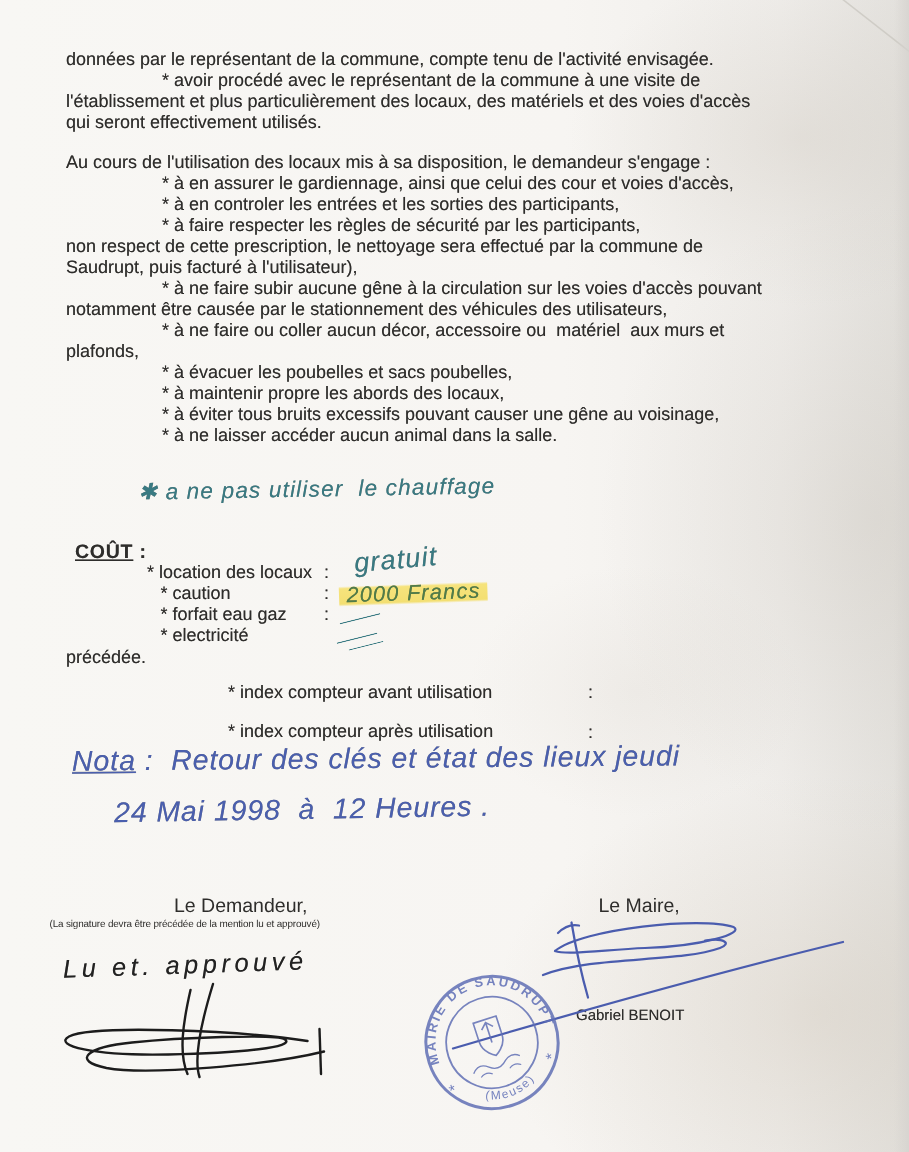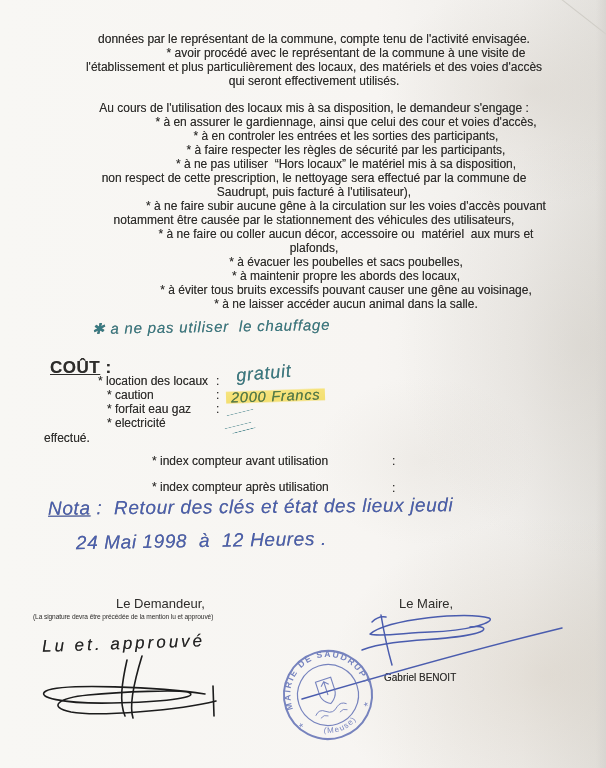--- a/index.html
+++ b/index.html
@@ -4,32 +4,32 @@
 <style>
   html,body{margin:0;padding:0;background:#e9e7e3;}
   .page{
     position:relative;width:606px;height:768px;overflow:hidden;
     background:
       radial-gradient(220px 160px at 88% 12%, rgba(196,188,176,.28), transparent 70%),
       radial-gradient(260px 300px at 96% 45%, rgba(190,183,172,.25), transparent 70%),
       radial-gradient(300px 220px at 90% 88%, rgba(198,186,168,.30), transparent 72%),
       radial-gradient(160px 120px at 70% 60%, rgba(205,198,188,.18), transparent 70%),
       linear-gradient(90deg, #f8f7f4 0%, #f7f5f2 62%, #efedea 86%, #e3e1dd 100%);
-    font-family:"Liberation Sans", sans-serif;color:#2e2d2b;text-align:center;
+    font-family:"Liberation Sans", sans-serif;color:#2e2d2b;
   }
   .crease{position:absolute;left:548px;top:18px;width:76px;border-top:1.2px solid #c6c3bc;
     transform:rotate(38deg);opacity:.7;}
   .edge{position:absolute;right:0;top:0;width:10px;height:768px;
     background:linear-gradient(90deg,transparent,#d6d3cf);opacity:.8;}
   .t{position:absolute;font-size:12px;line-height:14px;white-space:pre;
     text-shadow:0 0 .4px rgba(40,38,36,.55);}
   .blk{position:absolute;left:44px;width:540px;}
   .ln{font-size:12px;line-height:14px;white-space:pre;text-shadow:0 0 .4px rgba(40,38,36,.55);}
   .ind{margin-left:64px;}
-  .cout-h{font-size:17px;font-weight:bold;letter-spacing:.5px;}
+  .cout-h{font-size:13px;font-weight:bold;letter-spacing:.5px;}
   .cout-h .u{text-decoration:underline;}
   .hw{font-style:italic;letter-spacing:.8px;}
   .hw-teal{color:#397a82;}
   .hw-green{color:#4f7d49;}
   .hw-blue{color:#4a5fae;}
   .hw-black{color:#222;}
   .nota-size{font-size:19px;letter-spacing:.6px;}
   .nota-u{text-decoration:underline;}
   .dash{position:absolute;width:28px;border-top:1.6px solid #397a82;transform:rotate(-14deg);
     border-radius:2px;}
@@ -51,21 +51,20 @@
     <div class="ln ind">* avoir procédé avec le représentant de la commune à une visite de</div>
     <div class="ln">l'établissement et plus particulièrement des locaux, des matériels et des voies d'accès</div>
     <div class="ln">qui seront effectivement utilisés.</div>
   </div>
 
   <div class="blk" style="top:101px">
     <div class="ln">Au cours de l'utilisation des locaux mis à sa disposition, le demandeur s'engage :</div>
     <div class="ln ind">* à en assurer le gardiennage, ainsi que celui des cour et voies d'accès,</div>
     <div class="ln ind">* à en controler les entrées et les sorties des participants,</div>
     <div class="ln ind">* à faire respecter les règles de sécurité par les participants,</div>
-    <div class="ln ind">* à ne pas utiliser  “Hors locaux” le matériel mis à sa disposition,</div>
     <div class="ln">non respect de cette prescription, le nettoyage sera effectué par la commune de</div>
     <div class="ln">Saudrupt, puis facturé à l'utilisateur),</div>
     <div class="ln ind">* à ne faire subir aucune gêne à la circulation sur les voies d'accès pouvant</div>
     <div class="ln">notamment être causée par le stationnement des véhicules des utilisateurs,</div>
     <div class="ln ind">* à ne faire ou coller aucun décor, accessoire ou  matériel  aux murs et</div>
     <div class="ln">plafonds,</div>
     <div class="ln ind">* à évacuer les poubelles et sacs poubelles,</div>
     <div class="ln ind">* à maintenir propre les abords des locaux,</div>
     <div class="ln ind">* à éviter tous bruits excessifs pouvant causer une gêne au voisinage,</div>
     <div class="ln ind">* à ne laisser accéder aucun animal dans la salle.</div>
@@ -83,21 +82,21 @@
   <div class="t" style="left:216px;top:388px">:</div>
   <div class="t hw hw-green" style="left:226px;top:389px;font-size:14.5px;transform:rotate(-2deg)"><span class="hl">2000 Francs</span></div>
 
   <div class="t" style="left:107px;top:402px">* forfait eau gaz</div>
   <div class="t" style="left:216px;top:402px">:</div>
   <div class="dash" style="left:226px;top:412px"></div>
 
   <div class="t" style="left:107px;top:416px">* electricité</div>
   <div class="dash" style="left:224px;top:425px"></div>
   <div class="dash" style="left:232px;top:430px;width:24px"></div>
-  <div class="t" style="left:44px;top:431px">effectué.</div>
+  <div class="t" style="left:44px;top:431px">précédée.</div>
 
   <div class="t" style="left:152px;top:454px">* index compteur avant utilisation</div>
   <div class="t" style="left:392px;top:454px">:</div>
   <div class="t" style="left:152px;top:480px">* index compteur après utilisation</div>
   <div class="t" style="left:392px;top:481px">:</div>
 
   <div class="t hw hw-blue nota-size" style="left:48px;top:500px;transform:rotate(-.5deg)"><span class="nota-u">Nota</span><span> :  Retour des clés et état des lieux jeudi</span></div>
   <div class="t hw hw-blue nota-size" style="left:76px;top:534px;transform:rotate(-1deg)">24 Mai 1998  à  12 Heures .</div>
 
   <div class="t small" style="left:116px;top:597px">Le Demandeur,</div>

